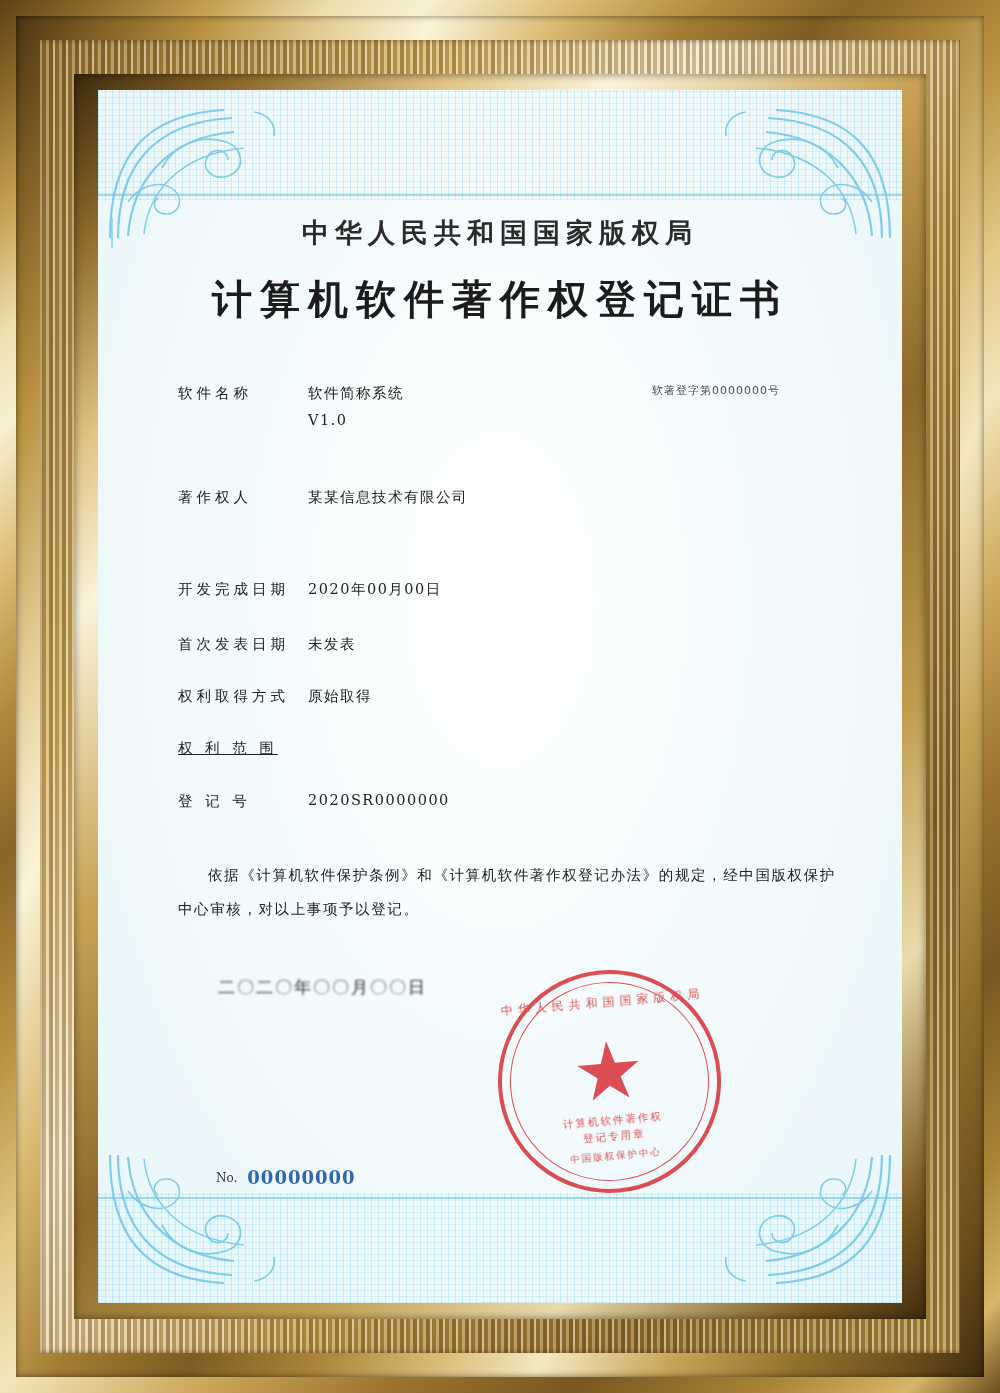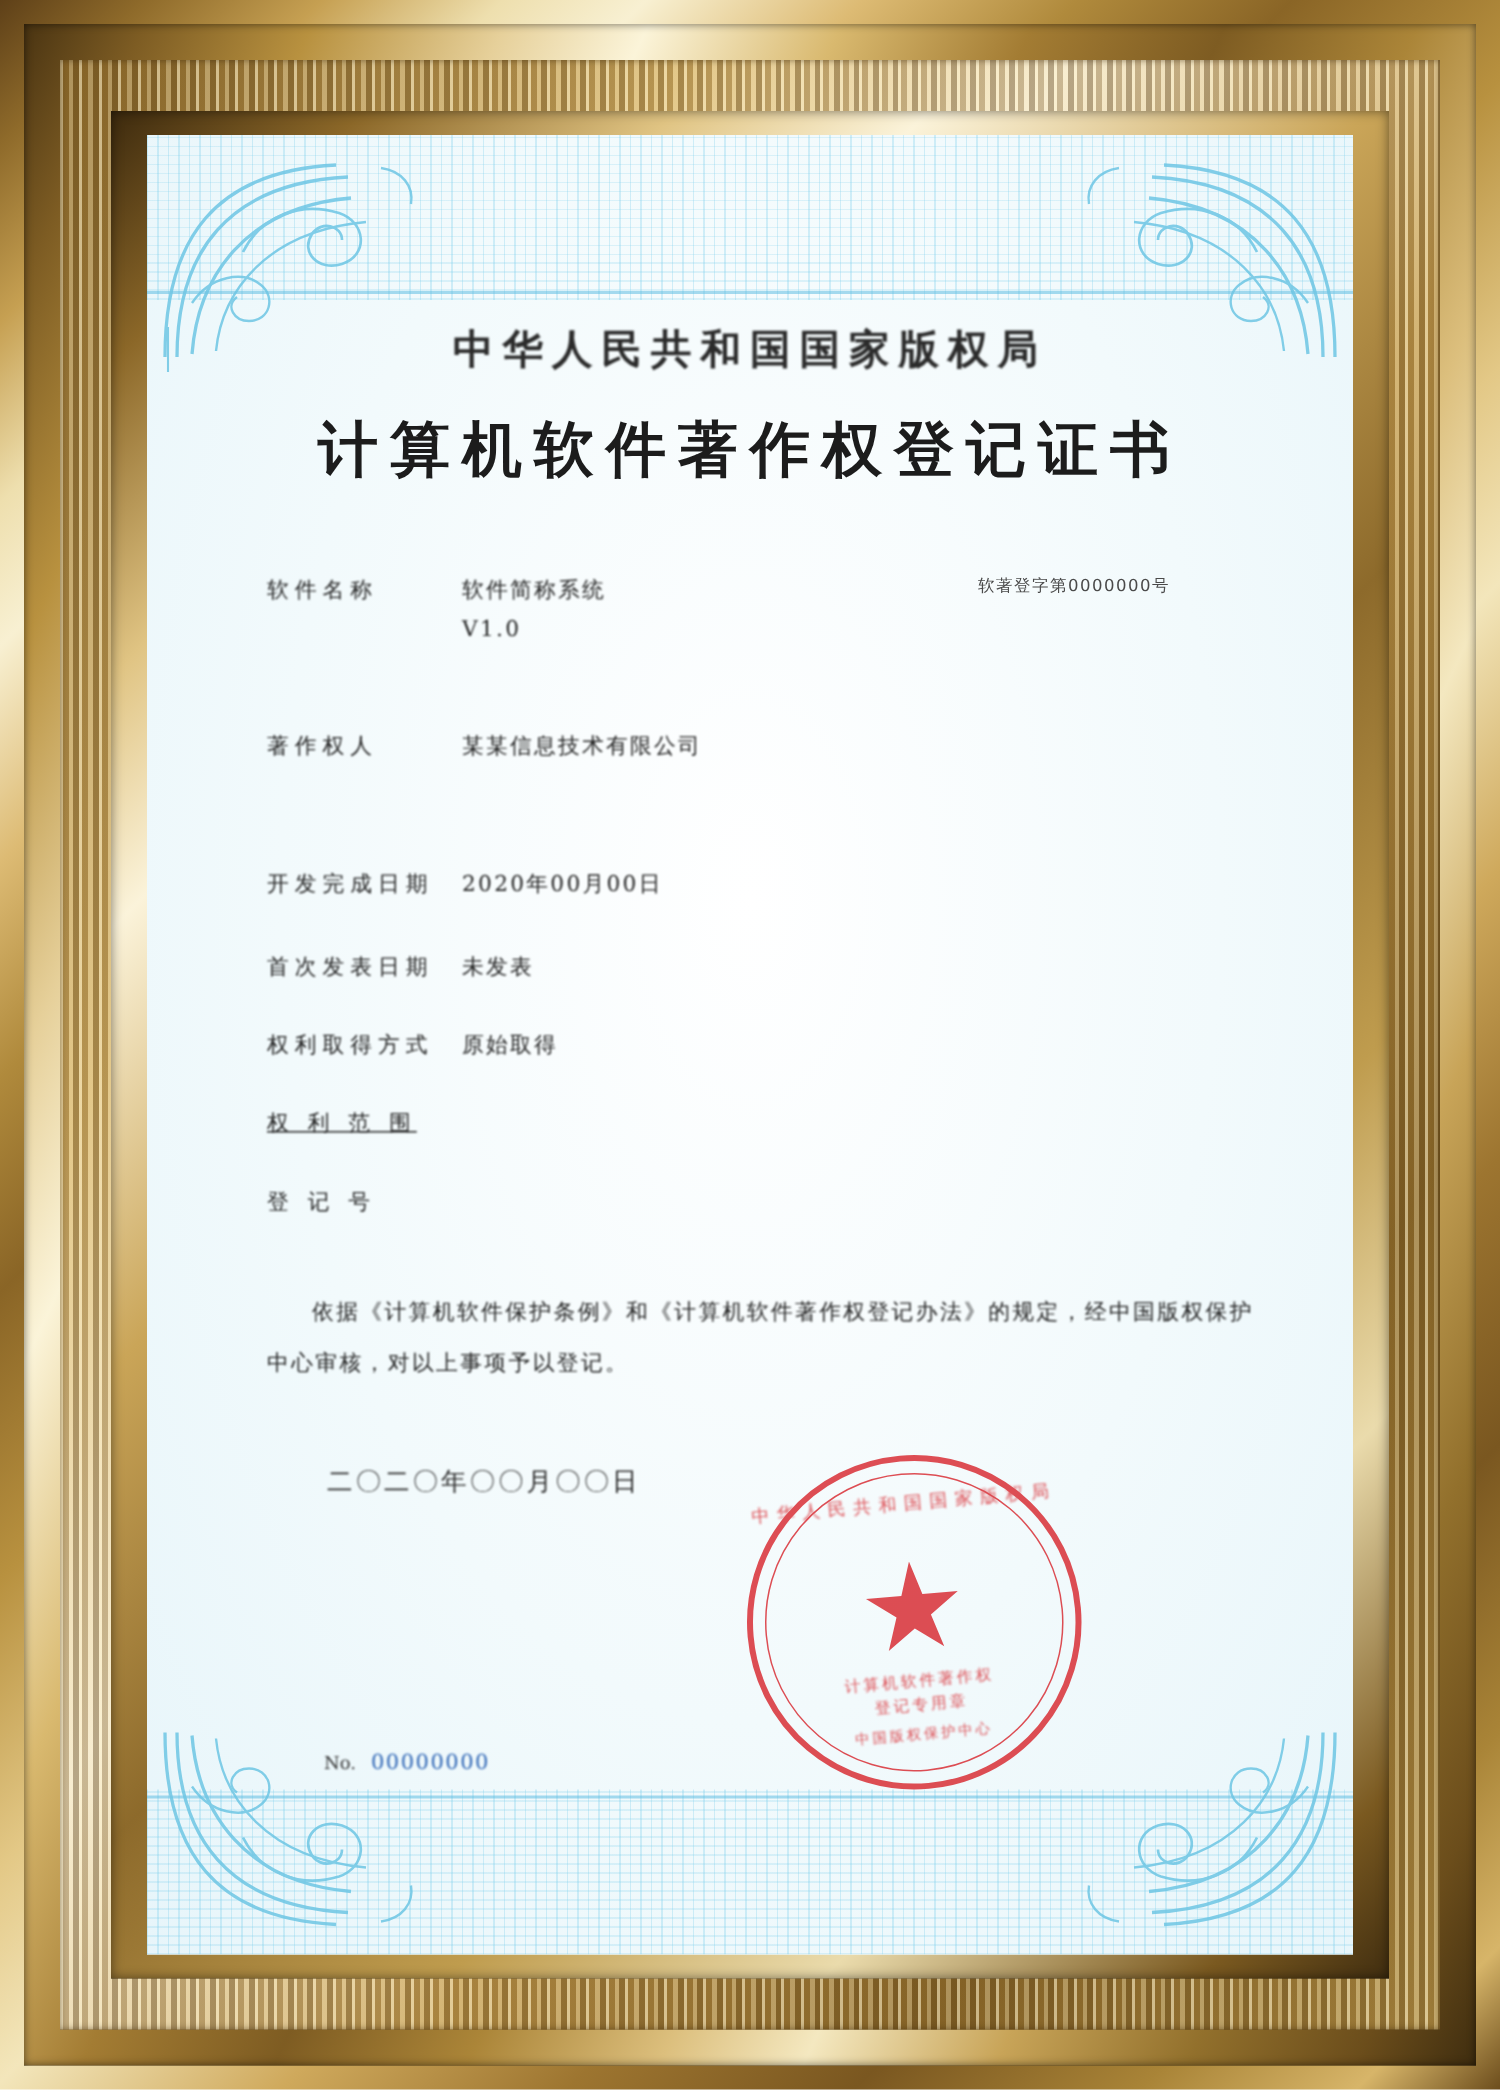--- a/index.html
+++ b/index.html
@@ -241,21 +241,21 @@
   .serial-row {
     position: absolute;
     left: 118px; top: 1077px;
     display: flex;
     align-items: center;
     gap: 10px;
     font-family: "DejaVu Serif", "Liberation Serif", serif;
     filter: blur(0.6px);
   }
   .serial-label { font-size: 12px; color: #333; }
-  .serial-value { font-size: 14px; color: #2f66b5; letter-spacing: 1px; }
+  .serial-value { font-size: 18px; color: #2f66b5; letter-spacing: 1px; font-weight: bold; }
 </style>
 </head>
 <body>
 
 <div class="frame-outer">
   <div class="frame-bevel-1"></div>
   <div class="frame-ornament"></div>
   <div class="frame-inner-bevel"></div>
 </div>
 
@@ -345,20 +345,21 @@
       <div class="lbl">权利取得方式</div>
       <div class="val">原始取得</div>
     </div>
 
     <div class="field f-rightrange">
       <div class="lbl">权 利 范 围</div>
     </div>
 
     <div class="field f-regno">
       <div class="lbl">登 记 号</div>
+      <div class="val">2020SR0000000</div>
     </div>
 
     <div class="statement">依据《计算机软件保护条例》和《计算机软件著作权登记办法》的规定，经中国版权保护中心审核，对以上事项予以登记。</div>
 
     <div class="issue-date">二〇二〇年〇〇月〇〇日</div>
 
     <div class="seal">
       <div class="seal-inner"></div>
       <div class="seal-star"></div>
       <div class="seal-arc-text">中华人民共和国国家版权局</div>

